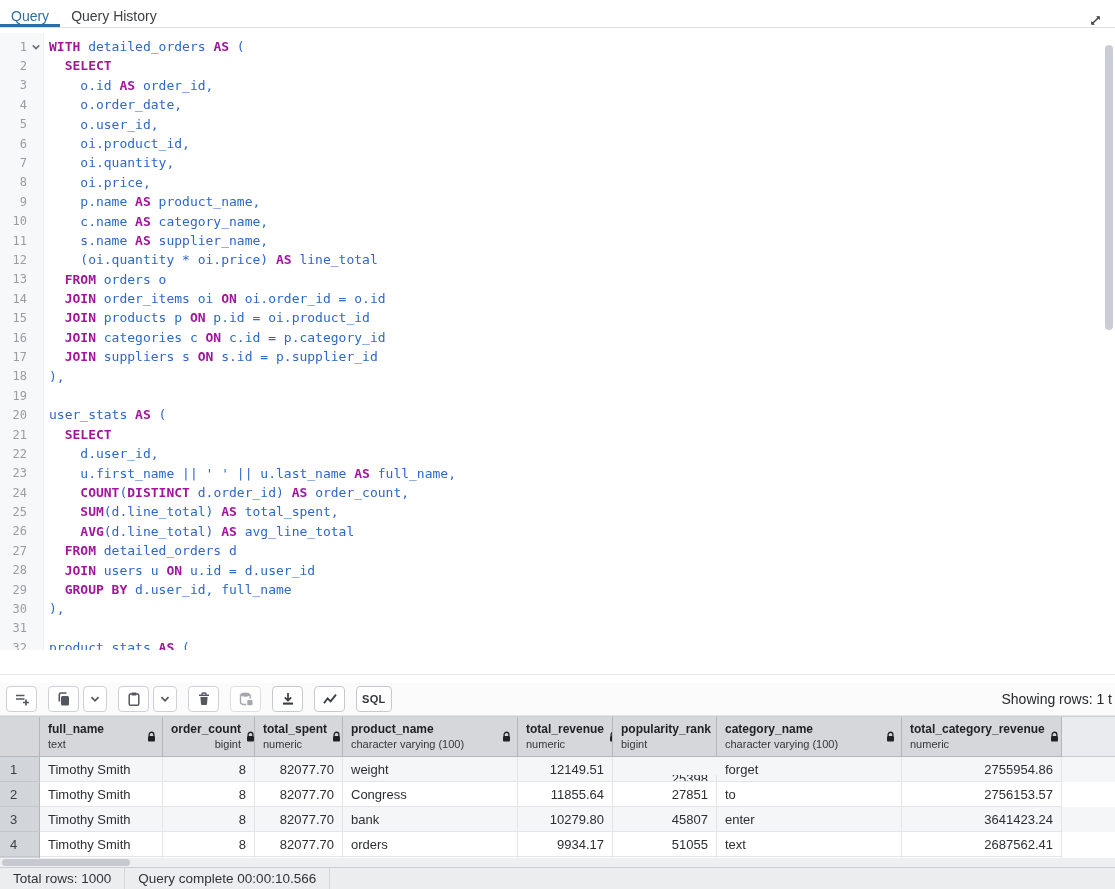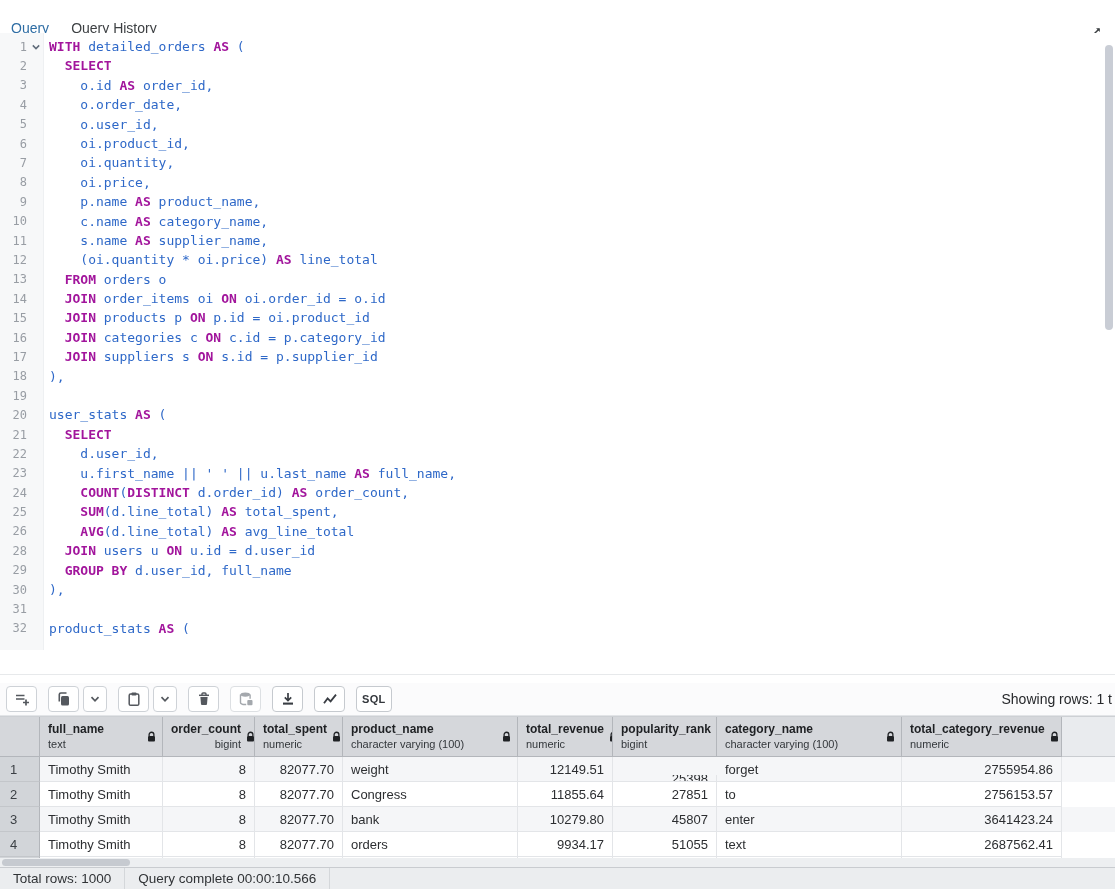--- a/index.html
+++ b/index.html
@@ -4,21 +4,21 @@
 <style>
 *{box-sizing:border-box;margin:0;padding:0}
 html,body{width:1115px;height:889px;overflow:hidden;background:#fff;font-family:"Liberation Sans",sans-serif}
 .app{position:relative;width:1115px;height:889px;background:#fff}
 
 
 .tabbar{position:absolute;left:0;right:0;display:flex;align-items:stretch;background:#fff;border-bottom:1px solid #dcdfe2}
 .tab{padding:0 11px;display:flex;align-items:center;font-size:14px;color:#3d4043;cursor:pointer;position:relative;white-space:nowrap}
 .tab.active{color:#2e6da4}
 .tab.active::after{content:"";position:absolute;left:0;right:0;bottom:0;height:3px;background:#2e6da4}
-#qtabs{top:16px;height:24px}
+#qtabs{top:4px;height:24px}
 #otabs{top:674px;height:33px;border-top:1px solid #e7e9eb}
 .expand{position:absolute;right:10px;top:6px;width:20px;height:20px;color:#3c4043;display:flex;align-items:center;justify-content:center;cursor:pointer}
 .expand svg{width:15px;height:15px}
 
 
 #editor{position:absolute;top:33px;left:0;width:1115px;height:617px;overflow:hidden;background:#fff;font-family:"DejaVu Sans Mono","Liberation Mono",monospace}
 .gutter-bg{position:absolute;left:0;top:0;width:44px;height:100%;background:#f7f8f9;border-right:1px solid #eef0f2}
 #lines{position:absolute;left:0;top:4px;right:0}
 .cline{display:flex;height:19.4px}
 .gut{width:44px;flex:none;display:flex;align-items:center;justify-content:flex-end}
@@ -270,20 +270,27 @@
         </div>
         <div class="cline">
           <div class="gut">
             <span class="n">26</span>
             <span class="fold"></span>
           </div>
           <div class="code"><span>    </span><span class="kw">AVG</span><span>(d.line_total) </span><span class="kw">AS</span><span> avg_line_total</span></div>
         </div>
         <div class="cline">
           <div class="gut">
+            <span class="n">27</span>
+            <span class="fold"></span>
+          </div>
+          <div class="code"><span>  </span><span class="kw">FROM</span><span> detailed_orders d</span></div>
+        </div>
+        <div class="cline">
+          <div class="gut">
             <span class="n">28</span>
             <span class="fold"></span>
           </div>
           <div class="code"><span>  </span><span class="kw">JOIN</span><span> users u </span><span class="kw">ON</span><span> u.id = d.user_id</span></div>
         </div>
         <div class="cline">
           <div class="gut">
             <span class="n">29</span>
             <span class="fold"></span>
           </div>

